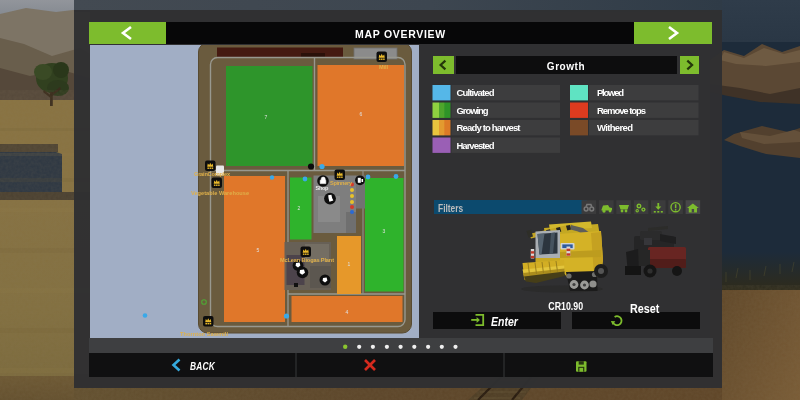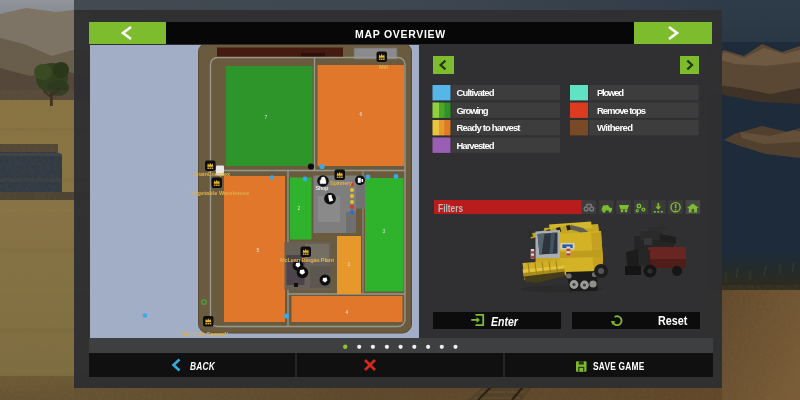--- a/index.html
+++ b/index.html
@@ -252,20 +252,21 @@
       <text x="307" y="261.5" textLength="54">McLean Biogas Plant</text>
       <text x="204" y="335.5" textLength="48">Thornton Sawmill</text>
       <text x="383.5" y="68.5" textLength="9">Mill</text>
     </g>
   </svg>
 
   <div class="abs" style="left:433px;top:55.5px;width:20.5px;height:18px;background:#7dbc2d;"></div>
   <svg class="abs" style="left:433px;top:55.5px;" width="20.5" height="18" viewBox="0 0 20.5 18">
     <polyline points="12.4,4.6 7.6,9 12.4,13.4" fill="none" stroke="#24370b" stroke-width="2.2"></polyline>
   </svg>
+  <div class="abs" style="left:455.5px;top:55.5px;width:221px;height:18px;background:#0d0d0e;text-align:center;line-height:18px;"><span style="display:inline-block;color:#fff;font-size:10px;font-weight:bold;letter-spacing:0.55px;">Growth</span></div>
   <div class="abs" style="left:679.5px;top:55.5px;width:19px;height:18px;background:#7dbc2d;"></div>
   <svg class="abs" style="left:679.5px;top:55.5px;" width="19" height="18" viewBox="0 0 19 18">
     <polyline points="7.3,4.6 12.1,9 7.3,13.4" fill="none" stroke="#24370b" stroke-width="2.2"></polyline>
   </svg>
 
   <svg class="abs" style="left:425px;top:80px;" width="290" height="80" viewBox="425 80 290 80">
     <g font-family="Liberation Sans,sans-serif" font-size="9.5" font-weight="bold" fill="#ffffff" lengthAdjust="spacingAndGlyphs">
 
       <rect x="432.5" y="85" width="18" height="15.4" fill="#55b7e8"></rect>
       <rect x="451.5" y="85" width="108.5" height="15.4" fill="#3d3d3e"></rect>
@@ -303,21 +304,21 @@
       <text x="597" y="96" textLength="27">Plowed</text>
       <rect x="570" y="102.5" width="18" height="15.4" fill="#dd3b1f"></rect>
       <rect x="589" y="102.5" width="109.5" height="15.4" fill="#3d3d3e"></rect>
       <text x="597" y="113.5" textLength="49">Remove tops</text>
       <rect x="570" y="120" width="18" height="15.4" fill="#7a4a27"></rect>
       <rect x="589" y="120" width="109.5" height="15.4" fill="#3d3d3e"></rect>
       <text x="597" y="131" textLength="36">Withered</text>
     </g>
   </svg>
 
-  <div class="abs" style="left:433.5px;top:200.3px;width:153px;height:13.4px;background:#b91c1c;line-height:13.4px;"><span style="display:inline-block;margin-left:4.5px;color:#bcbcbc;font-size:10.5px;font-weight:bold;transform:scaleX(0.8);transform-origin:0 50%;">Filters</span></div>
+  <div class="abs" style="left:433.5px;top:200.3px;width:153px;height:13.4px;background:#0c4a6e;line-height:13.4px;"><span style="display:inline-block;margin-left:4.5px;color:#bcbcbc;font-size:10.5px;font-weight:bold;transform:scaleX(0.8);transform-origin:0 50%;">Filters</span></div>
   <svg class="abs" style="left:581px;top:199.8px;" width="120" height="14.6" viewBox="0 0 120 14.6">
     <g>
       <rect x="0.5" y="0.2" width="14.6" height="14" fill="#3b3b3c"></rect>
       <rect x="18" y="0.2" width="14.6" height="14" fill="#3b3b3c"></rect>
       <rect x="35.3" y="0.2" width="14.6" height="14" fill="#3b3b3c"></rect>
       <rect x="52.8" y="0.2" width="14.6" height="14" fill="#3b3b3c"></rect>
       <rect x="70" y="0.2" width="14.6" height="14" fill="#3b3b3c"></rect>
       <rect x="87.3" y="0.2" width="14.6" height="14" fill="#3b3b3c"></rect>
       <rect x="104.6" y="0.2" width="14.6" height="14" fill="#474748"></rect>
     </g>
@@ -439,34 +440,35 @@
       <circle cx="584.5" cy="285" r="4.4" fill="#9b9b98"></circle>
       <circle cx="584.5" cy="285" r="1.6" fill="#3e3e3e"></circle>
       <circle cx="593" cy="284" r="3.6" fill="#8f8f8c"></circle>
       <circle cx="569" cy="276" r="2.6" fill="#6f6f6c"></circle>
       <circle cx="594.5" cy="274.5" r="2.6" fill="#6f6f6c"></circle>
 
       <circle cx="601" cy="271" r="7" fill="#1d1d1d"></circle>
       <circle cx="601" cy="271" r="3" fill="#555"></circle>
     </g>
   </svg>
+  <div class="abs" style="left:465px;top:296px;width:201px;height:12px;text-align:center;"><span style="display:inline-block;color:#fff;font-size:11px;font-weight:bold;transform:scaleX(0.8);">CR10.90</span></div>
 
   <div class="abs" style="left:433px;top:311.8px;width:127.5px;height:17.6px;background:#0c0c0d;"></div>
   <svg class="abs" style="left:433px;top:311.8px;" width="127.5" height="17.6" viewBox="0 0 127.5 17.6">
     <path d="M42.5 2.8 H50.2 V13.2 H42.5" fill="none" stroke="#7dbc2d" stroke-width="1.8"></path>
     <line x1="38.2" y1="7.9" x2="44.2" y2="7.9" stroke="#7dbc2d" stroke-width="1.8"></line>
     <path d="M43.6 4.9 L46.9 7.9 L43.6 10.9 Z" fill="#7dbc2d"></path>
   </svg>
   <div class="abs" style="left:491px;top:311.8px;height:17.6px;line-height:17.6px;font-style:italic;"><span style="display:inline-block;color:#fff;font-size:12.5px;font-weight:bold;transform:scaleX(0.84);transform-origin:0 50%;">Enter</span></div>
   <div class="abs" style="left:571.5px;top:311.8px;width:128px;height:17.6px;background:#0c0c0d;"></div>
   <svg class="abs" style="left:571.5px;top:311.8px;" width="128" height="17.6" viewBox="0 0 128 17.6">
     <path d="M 42.6 4.9 A 4.5 4.5 0 1 1 40.9 10.4" fill="none" stroke="#7dbc2d" stroke-width="1.8"></path>
     <path d="M 38.9 9.1 L 43.3 9.3 L 40.6 13.0 Z" fill="#7dbc2d"></path>
   </svg>
-  <div class="abs" style="left:630px;top:311px;height:17.6px;line-height:17.6px;margin-left:28px;"><span style="display:inline-block;color:#fff;font-size:12.5px;font-weight:bold;transform:scaleX(0.86);transform-origin:0 50%;">Reset</span></div>
+  <div class="abs" style="left:630px;top:299px;height:17.6px;line-height:17.6px;"><span style="display:inline-block;color:#fff;font-size:12.5px;font-weight:bold;transform:scaleX(0.86);transform-origin:0 50%;">Reset</span></div>
 
   <div class="abs" style="left:88.5px;top:338px;width:624.5px;height:15px;background:#3e3f41;"></div>
   <svg class="abs" style="left:88.5px;top:338px;" width="624.5" height="15" viewBox="0 0 624.5 15">
     <circle cx="256.2" cy="8.8" r="2.2" fill="#8bc52f"></circle>
     <circle cx="270.2" cy="8.8" r="2.1" fill="#efefef"></circle>
     <circle cx="283.9" cy="8.8" r="2.1" fill="#efefef"></circle>
     <circle cx="297.9" cy="8.8" r="2.1" fill="#efefef"></circle>
     <circle cx="311.6" cy="8.8" r="2.1" fill="#efefef"></circle>
     <circle cx="325.3" cy="8.8" r="2.1" fill="#efefef"></circle>
     <circle cx="339.1" cy="8.8" r="2.1" fill="#efefef"></circle>
@@ -479,14 +481,13 @@
   <svg class="abs" style="left:88.5px;top:353px;" width="624.5" height="23.5" viewBox="0 0 624.5 23.5">
     <polyline points="90.5,6.5 84.5,12 90.5,17.5" fill="none" stroke="#35aadd" stroke-width="2.6"></polyline>
     <line x1="276" y1="7" x2="286" y2="17" stroke="#d42a1e" stroke-width="2.6"></line>
     <line x1="286" y1="7" x2="276" y2="17" stroke="#d42a1e" stroke-width="2.6"></line>
     <rect x="487" y="8.2" width="10.5" height="10.5" rx="1" fill="#7dbc2d"></rect>
     <rect x="489.7" y="8.2" width="5.1" height="3.4" fill="#273512"></rect>
     <rect x="489.2" y="13.8" width="6.1" height="4.9" fill="#273512"></rect>
     <rect x="490.4" y="14.9" width="3.7" height="3.8" fill="#7dbc2d"></rect>
   </svg>
   <div class="abs" style="left:190px;top:353px;height:23.5px;line-height:23.5px;font-style:italic;"><span style="display:inline-block;color:#fff;font-size:11px;font-weight:bold;letter-spacing:0.3px;transform:scaleX(0.76);transform-origin:0 50%;">BACK</span></div>
-  <div class="abs" style="left:593px;top:353px;height:23.5px;line-height:23.5px;"><span style="display:inline-block;color:#fff;font-size:11px;font-weight:bold;letter-spacing:0.3px;transform:scaleX(0.76);transform-origin:0 50%;">SAVE GAME</span></div>
 </div>
 
 </body></html>

